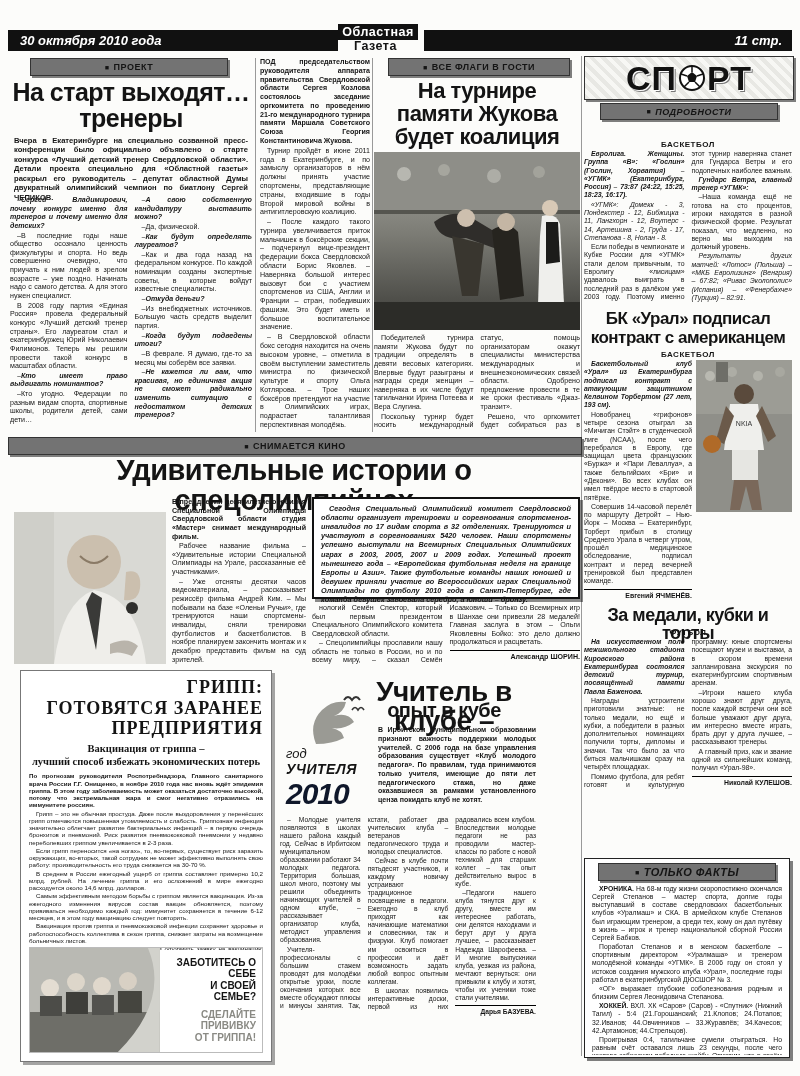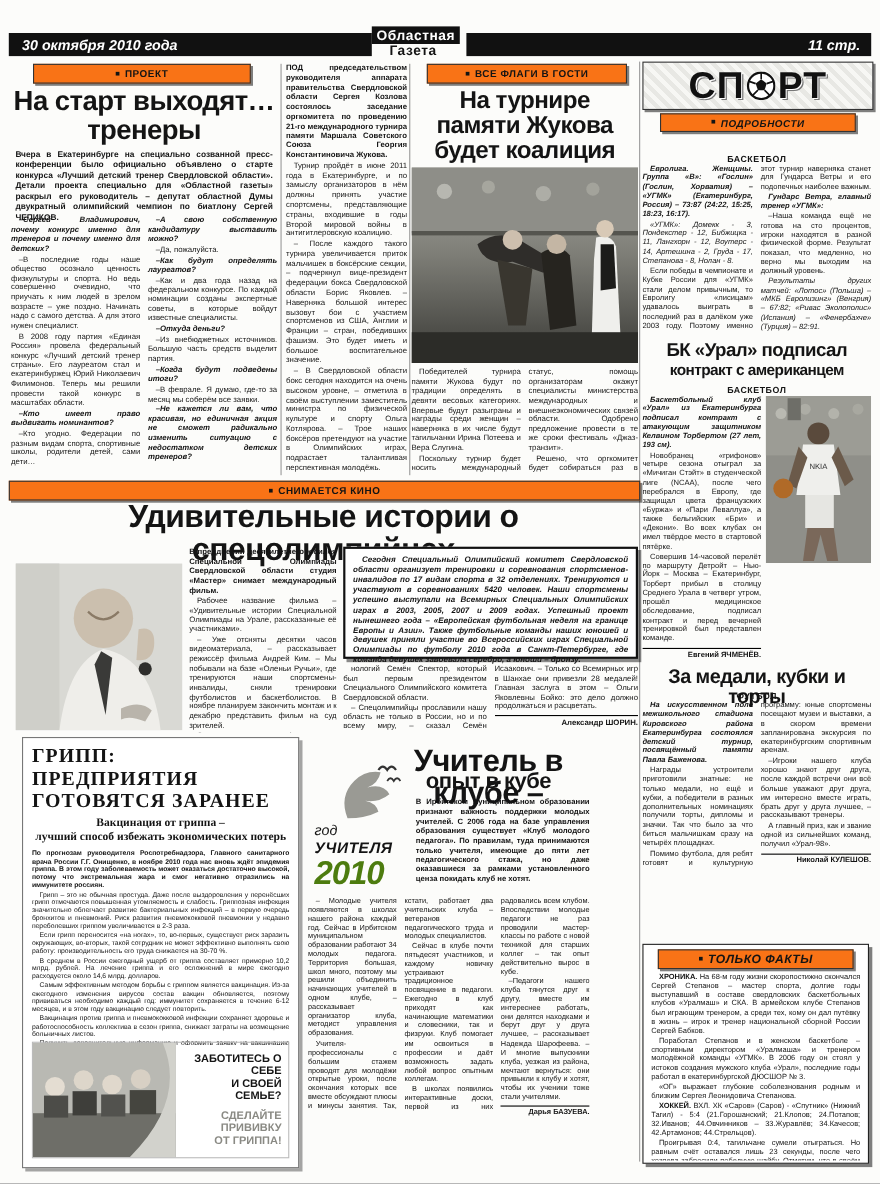--- a/index.html
+++ b/index.html
@@ -1,21 +1,21 @@
 <!DOCTYPE html>
 <html><head>
 <meta charset="utf-8">
 <style>
   html,body{margin:0;padding:0;background:#888;}
   #page{position:relative;width:800px;height:1076px;margin:0 auto;background:#fcfcfa;color:#141414;
         font-family:"Liberation Sans",sans-serif;overflow:hidden;}
   .abs{position:absolute;}
   .blackbar{background:#111;color:#fff;font-weight:bold;font-style:italic;font-size:13px;
             display:flex;align-items:center;}
-  .banner{background:#f97316;border:1px solid #333;box-shadow:2px 2px 0 rgba(0,0,0,.5);
+  .banner{background:#737373;border:1px solid #333;box-shadow:2px 2px 0 rgba(0,0,0,.5);
           display:flex;align-items:center;justify-content:center;gap:4px;
           font-weight:bold;font-size:9px;letter-spacing:.5px;}
   .banner .sq{font-size:7px;line-height:1;}
   .hl{font-weight:bold;text-align:center;letter-spacing:-.5px;line-height:1.02;}
   .lead{font-weight:bold;text-align:justify;}
   .body{text-align:justify;overflow:hidden;}
   .body p{margin:0 0 1px;text-indent:7px;}
   .p-n{}
   .p-b{font-weight:bold;text-indent:0 !important;}
   .p-i{font-style:italic;}
@@ -66,21 +66,21 @@
   <div class="abs hl" style="left:8px;top:80px;width:246px;font-size:25px;">На старт выходят…</div>
   <div class="abs hl" style="left:8px;top:106px;width:246px;font-size:25px;">тренеры</div>
   <div class="abs lead" style="left:14px;top:136px;width:234px;font-size:7.6px;line-height:1.25;">Вчера в Екатеринбурге на специально созванной пресс-конференции было официально объявлено о старте конкурса «Лучший детский тренер Свердловской области». Детали проекта специально для «Областной газеты» раскрыл его руководитель – депутат областной Думы двукратный олимпийский чемпион по биатлону Сергей ЧЕПИКОВ.</div>
   <div class="abs body cols2" style="left:10px;top:196px;width:242px;height:236px;font-size:7.1px;line-height:1.22;">
       <p class="p-q">–Сергей Владимирович, почему конкурс именно для тренеров и почему именно для детских?</p>
       <p class="p-n">–В последние годы наше общество осознало ценность физкультуры и спорта. Но ведь совершенно очевидно, что приучать к ним людей в зрелом возрасте – уже поздно. Начинать надо с самого детства. А для этого нужен специалист.</p>
       <p class="p-n">В 2008 году партия «Единая Россия» провела федеральный конкурс «Лучший детский тренер страны». Его лауреатом стал и екатеринбуржец Юрий Николаевич Филимонов. Теперь мы решили провести такой конкурс в масштабах области.</p>
       <p class="p-q">–Кто имеет право выдвигать номинантов?</p>
       <p class="p-n">–Кто угодно. Федерации по разным видам спорта, спортивные школы, родители детей, сами дети…</p>
       <p class="p-q">–А свою собственную кандидатуру выставить можно?</p>
-      <p class="p-n">–Да, пожалуйста.</p>
+      <p class="p-n">–Да, физической.</p>
       <p class="p-q">–Как будут определять лауреатов?</p>
       <p class="p-n">–Как и два года назад на федеральном конкурсе. По каждой номинации созданы экспертные советы, в которые войдут известные специалисты.</p>
       <p class="p-q">–Откуда деньги?</p>
       <p class="p-n">–Из внебюджетных источников. Большую часть средств выделит партия.</p>
       <p class="p-q">–Когда будут подведены итоги?</p>
       <p class="p-n">–В феврале. Я думаю, где-то за месяц мы соберём все заявки.</p>
       <p class="p-q">–Не кажется ли вам, что красивая, но единичная акция не сможет радикально изменить ситуацию с недостатком детских тренеров?</p>
     </div>
 
   <div class="abs body" style="left:260px;top:58px;width:110px;height:374px;font-size:7.1px;line-height:1.24;">
@@ -150,21 +150,21 @@
   <div class="abs body cols2" style="left:584px;top:150px;width:208px;height:156px;font-size:6.9px;line-height:1.2;">
       <p class="p-bi">Евролига. Женщины. Группа «В»: «Гослин» (Гослин, Хорватия) – «УГМК» (Екатеринбург, Россия) – 73:87 (24:22, 15:25, 18:23, 16:17).</p>
       <p class="p-i">«УГМК»: Домекк - 3, Пондекстер - 12, Бибжицка - 11, Лангхорн - 12, Воутерс - 14, Артешина - 2, Груда - 17, Степанова - 8, Нолан - 8.</p>
       <p class="p-n">Если победы в чемпионате и Кубке России для «УГМК» стали делом привычным, то Евролигу «лисицам» удавалось выиграть в последний раз в далёком уже 2003 году. Поэтому именно этот турнир наверняка станет для Гундарса Ветры и его подопечных наиболее важным.</p>
       <p class="p-bi">Гундарс Ветра, главный тренер «УГМК»:</p>
       <p class="p-n">–Наша команда ещё не готова на сто процентов, игроки находятся в разной физической форме. Результат показал, что медленно, но верно мы выходим на должный уровень.</p>
       <p class="p-i">Результаты других матчей: «Лотос» (Польша) – «МКБ Евролизинг» (Венгрия) – 67:82; «Ривас Эколополис» (Испания) – «Фенербахче» (Турция) – 82:91.</p>
     </div>
 
   <div class="abs hl" style="left:584px;top:310px;width:208px;font-size:17px;">БК «Урал» подписал</div>
-  <div class="abs hl" style="left:584px;top:329px;width:208px;font-size:14px;">контракт с американцем</div>
+  <div class="abs hl" style="left:584px;top:329px;width:208px;font-size:17px;">контракт с американцем</div>
   <div class="abs label" style="left:584px;top:350px;width:208px;">БАСКЕТБОЛ</div>
   <div class="abs" style="left:584px;top:360px;width:208px;height:238px;overflow:hidden;">
     <div class="photo" style="float:right;width:96px;height:152px;margin:0 0 3px 4px;">
       <svg width="96" height="152" viewBox="0 0 96 152" xmlns="http://www.w3.org/2000/svg">
         <rect width="96" height="152" fill="#8f8f89"></rect>
         <rect width="96" height="54" fill="#9c9c95"></rect>
         <circle cx="14" cy="16" r="5" fill="#b9b9b1"></circle>
           <circle cx="36" cy="12" r="5" fill="#adada5"></circle>
         <circle cx="62" cy="16" r="5" fill="#b3b3ab"></circle>
           <circle cx="84" cy="12" r="5" fill="#a8a8a0"></circle>
@@ -239,24 +239,24 @@
   <div class="abs kinobox" style="left:312px;top:497px;width:268px;height:102px;box-sizing:border-box;padding:5px 7px;font-size:7.3px;line-height:1.25;">
     <p style="margin:0;">Сегодня Специальный Олимпийский комитет Свердловской области организует тренировки и соревнования спортсменов-инвалидов по 17 видам спорта в 32 отделениях. Тренируются и участвуют в соревнованиях 5420 человек. Наши спортсмены успешно выступали на Всемирных Специальных Олимпийских играх в 2003, 2005, 2007 и 2009 годах. Успешный проект нынешнего года – «Европейская футбольная неделя на границе Европы и Азии». Также футбольные команды наших юношей и девушек приняли участие во Всероссийских играх Специальной Олимпиады по футболу 2010 года в Санкт-Петербурге, где команда девушек завоевала серебро, а юноши – бронзу.</p>
   </div>
   <div class="abs body cols2" style="left:312px;top:604px;width:268px;height:64px;font-size:7.1px;line-height:1.2;">
       <p class="p-n">нологий Семён Спектор, который был первым президентом Специального Олимпийского комитета Свердловской области.</p>
       <p class="p-n">– Спецолимпийцы прославили нашу область не только в России, но и по всему миру, – сказал Семён Исаакович. – Только со Всемирных игр в Шанхае они привезли 28 медалей! Главная заслуга в этом – Ольги Яковлевны Бойко: это дело должно продолжаться и расцветать.</p>
       <p class="p-sig">Александр ШОРИН.</p>
     </div>
 
   <div class="abs grippbox" style="left:20px;top:670px;width:252px;height:392px;box-sizing:border-box;padding:6px 8px;">
-    <div class="serif" style="font-weight:bold;font-size:18px;text-align:left;letter-spacing:1px;line-height:1.15;">
+    <div class="serif" style="font-weight:bold;font-size:18px;text-align:right;letter-spacing:1px;line-height:1.15;">
       <div>ГРИПП:</div>
+      <div>ГОТОВЯТСЯ ЗАРАНЕЕ</div>
       <div>ПРЕДПРИЯТИЯ</div>
-      <div>ГОТОВЯТСЯ ЗАРАНЕЕ</div>
     </div>
     <div class="serif" style="font-weight:bold;font-size:10.5px;text-align:center;margin-top:4px;line-height:1.2;">
       <div>Вакцинация от гриппа –</div>
       <div>лучший способ избежать экономических потерь</div>
     </div>
     <div class="body" style="font-size:6.2px;line-height:1.17;height:178px;margin-top:4px;">
         <p class="p-b">По прогнозам руководителя Роспотребнадзора, Главного санитарного врача России Г.Г. Онищенко, в ноябре 2010 года нас вновь ждёт эпидемия гриппа. В этом году заболеваемость может оказаться достаточно высокой, потому что экстремальная жара и смог негативно отразились на иммунитете россиян.</p>
         <p class="p-n">Грипп – это не обычная простуда. Даже после выздоровления у перенёсших грипп отмечаются повышенная утомляемость и слабость. Гриппозная инфекция значительно облегчает развитие бактериальных инфекций – в первую очередь бронхитов и пневмоний. Риск развития пневмококковой пневмонии у недавно переболевших гриппом увеличивается в 2-3 раза.</p>
         <p class="p-n">Если грипп переносится «на ногах», то, во-первых, существует риск заразить окружающих, во-вторых, такой сотрудник не может эффективно выполнять свою работу: производительность его труда снижается на 30-70 %.</p>
         <p class="p-n">В среднем в России ежегодный ущерб от гриппа составляет примерно 10,2 млрд. рублей. На лечение гриппа и его осложнений в мире ежегодно расходуется около 14,6 млрд. долларов.</p>
@@ -294,21 +294,21 @@
   </div>
 
   <div class="abs" style="left:286px;top:690px;width:86px;">
     <svg width="86" height="54" viewBox="0 0 86 54" xmlns="http://www.w3.org/2000/svg">
       <path d="M30 54 q-8 -20 6 -34 q10 -10 24 -8 q-2 10 -12 14 q14 -4 20 6 q-10 8 -22 6 q10 2 12 10 q-12 6 -28 6z" fill="#9a9a94"></path>
       <path d="M58 10 q4 -6 8 0 q4 -6 8 0" stroke="#333" stroke-width="2" fill="none"></path>
       <path d="M66 20 q3 -5 6 0 q3 -5 6 0" stroke="#333" stroke-width="1.6" fill="none"></path>
     </svg>
     <div style="font-style:italic;font-size:13px;margin-top:-2px;">год</div>
     <div style="font-style:italic;font-weight:bold;font-size:14px;letter-spacing:.5px;">УЧИТЕЛЯ</div>
-    <div style="font-style:italic;font-weight:bold;font-size:30px;color:#4d7c0f;letter-spacing:-1px;">2010</div>
+    <div style="font-style:italic;font-weight:bold;font-size:30px;color:#0f172a;letter-spacing:-1px;">2010</div>
   </div>
   <div class="abs hl" style="left:352px;top:678px;width:184px;font-size:28px;">Учитель в клубе –</div>
   <div class="abs hl" style="left:352px;top:700px;width:184px;font-size:20px;">опыт в кубе</div>
   <div class="abs lead" style="left:378px;top:726px;width:158px;font-size:7px;line-height:1.25;">В Ирбитском муниципальном образовании признают важность поддержки молодых учителей. С 2006 года на базе управления образования существует «Клуб молодого педагога». По правилам, туда принимаются только учителя, имеющие до пяти лет педагогического стажа, но даже оказавшиеся за рамками установленного ценза покидать клуб не хотят.</div>
   <div class="abs body cols3" style="left:280px;top:816px;width:256px;height:242px;font-size:6.7px;line-height:1.2;">
       <p class="p-n">– Молодые учителя появляются в школах нашего района каждый год. Сейчас в Ирбитском муниципальном образовании работают 34 молодых педагога. Территория большая, школ много, поэтому мы решили объединить начинающих учителей в одном клубе, – рассказывает организатор клуба, методист управления образования.</p>
       <p class="p-n">Учителя-профессионалы с большим стажем проводят для молодёжи открытые уроки, после окончания которых все вместе обсуждают плюсы и минусы занятия. Так, кстати, работает два учительских клуба – ветеранов педагогического труда и молодых специалистов.</p>
       <p class="p-n">Сейчас в клубе почти пятьдесят участников, и каждому новичку устраивают традиционное посвящение в педагоги. Ежегодно в клуб приходят как начинающие математики и словесники, так и физруки. Клуб помогает им освоиться в профессии и даёт возможность задать любой вопрос опытным коллегам.</p>
       <p class="p-n">В школах появились интерактивные доски, первой из них радовались всем клубом. Впоследствии молодые педагоги не раз проводили мастер-классы по работе с новой техникой для старших коллег – так опыт действительно вырос в кубе.</p>
       <p class="p-n">–Педагоги нашего клуба тянутся друг к другу, вместе им интереснее работать, они делятся находками и берут друг у друга лучшее, – рассказывает Надежда Шарофеева. – И многие выпускники клуба, уезжая из района, мечтают вернуться: они привыкли к клубу и хотят, чтобы их ученики тоже стали учителями.</p>

